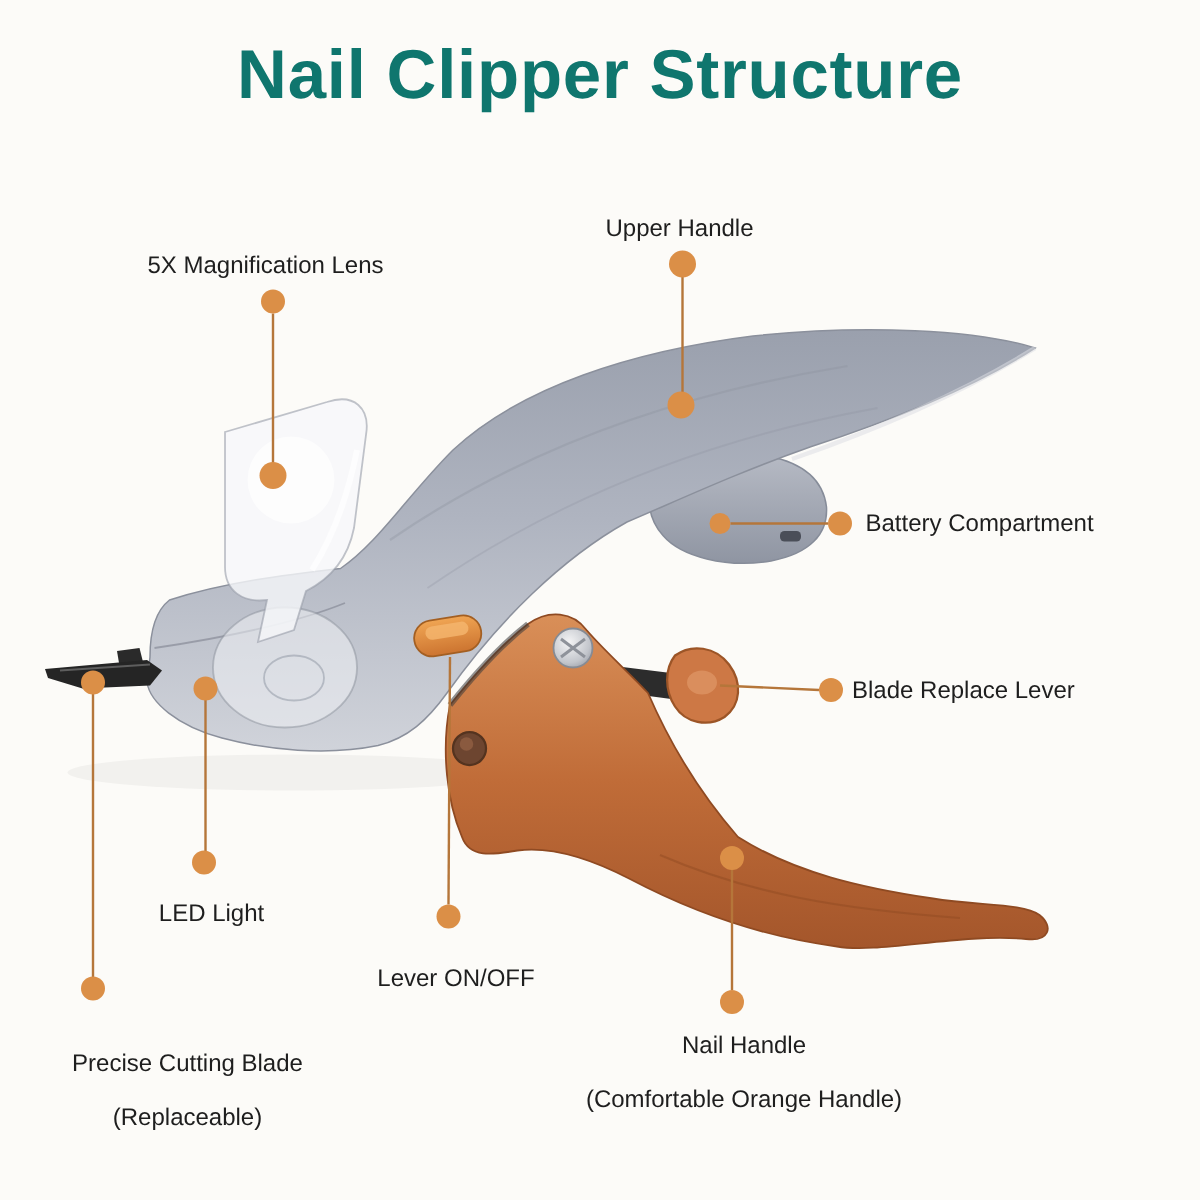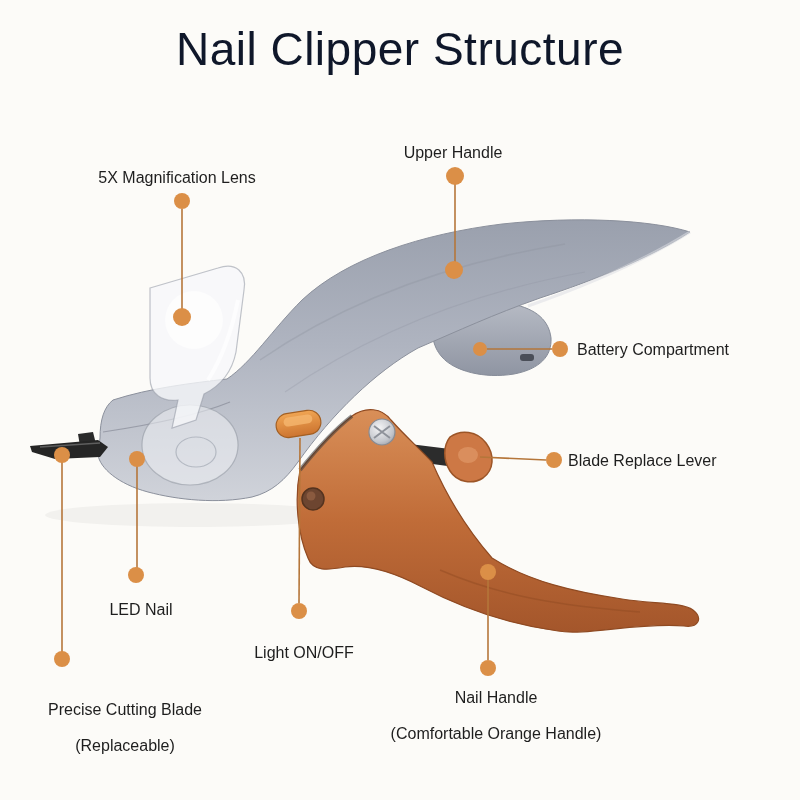--- a/index.html
+++ b/index.html
@@ -4,22 +4,22 @@
 <style>
   html,body { margin:0; padding:0; }
   #stage {
     position:relative; width:800px; height:800px;
     background:#fcfbf8; overflow:hidden;
     font-family:"Liberation Sans", sans-serif;
   }
   #art { position:absolute; left:0; top:0; width:800px; height:800px; }
   .title {
     position:absolute; top:22px; left:0; right:0;
-    text-align:center; font-size:46px; font-weight:normal;
-    color:#0f172a; letter-spacing:0.5px;
+    text-align:center; font-size:46px; font-weight:bold;
+    color:#0f766e; letter-spacing:0.5px;
   }
   .label {
     position:absolute; font-size:16px; color:#1e1e1e;
     white-space:nowrap; line-height:24px;
   }
   .label.center { transform:translateX(-50%); text-align:center; }
   .label .sub { display:block; margin-top:12px; }
 </style>
 </head>
 <body>
@@ -178,23 +178,23 @@
   <div class="title">Nail Clipper Structure</div>
 
   <div class="label center" style="left:177px; top:166px;">5X Magnification Lens</div>
 
   <div class="label center" style="left:453px; top:141px;">Upper Handle</div>
 
   <div class="label" style="left:577px; top:338px;">Battery Compartment</div>
 
   <div class="label" style="left:568px; top:449px;">Blade Replace Lever</div>
 
-  <div class="label center" style="left:141px; top:598px;">LED Nail</div>
-
-  <div class="label center" style="left:304px; top:641px;">Light ON/OFF</div>
+  <div class="label center" style="left:141px; top:598px;">LED Light</div>
+
+  <div class="label center" style="left:304px; top:641px;">Lever ON/OFF</div>
 
   <div class="label center" style="left:125px; top:686px;margin-top:12px;">
     <span>Precise Cutting Blade</span>
     <span class="sub">(Replaceable)</span>
   </div>
 
   <div class="label center" style="left:496px; top:686px;">
     <span>Nail Handle</span>
     <span class="sub">(Comfortable Orange Handle)</span>
   </div>

